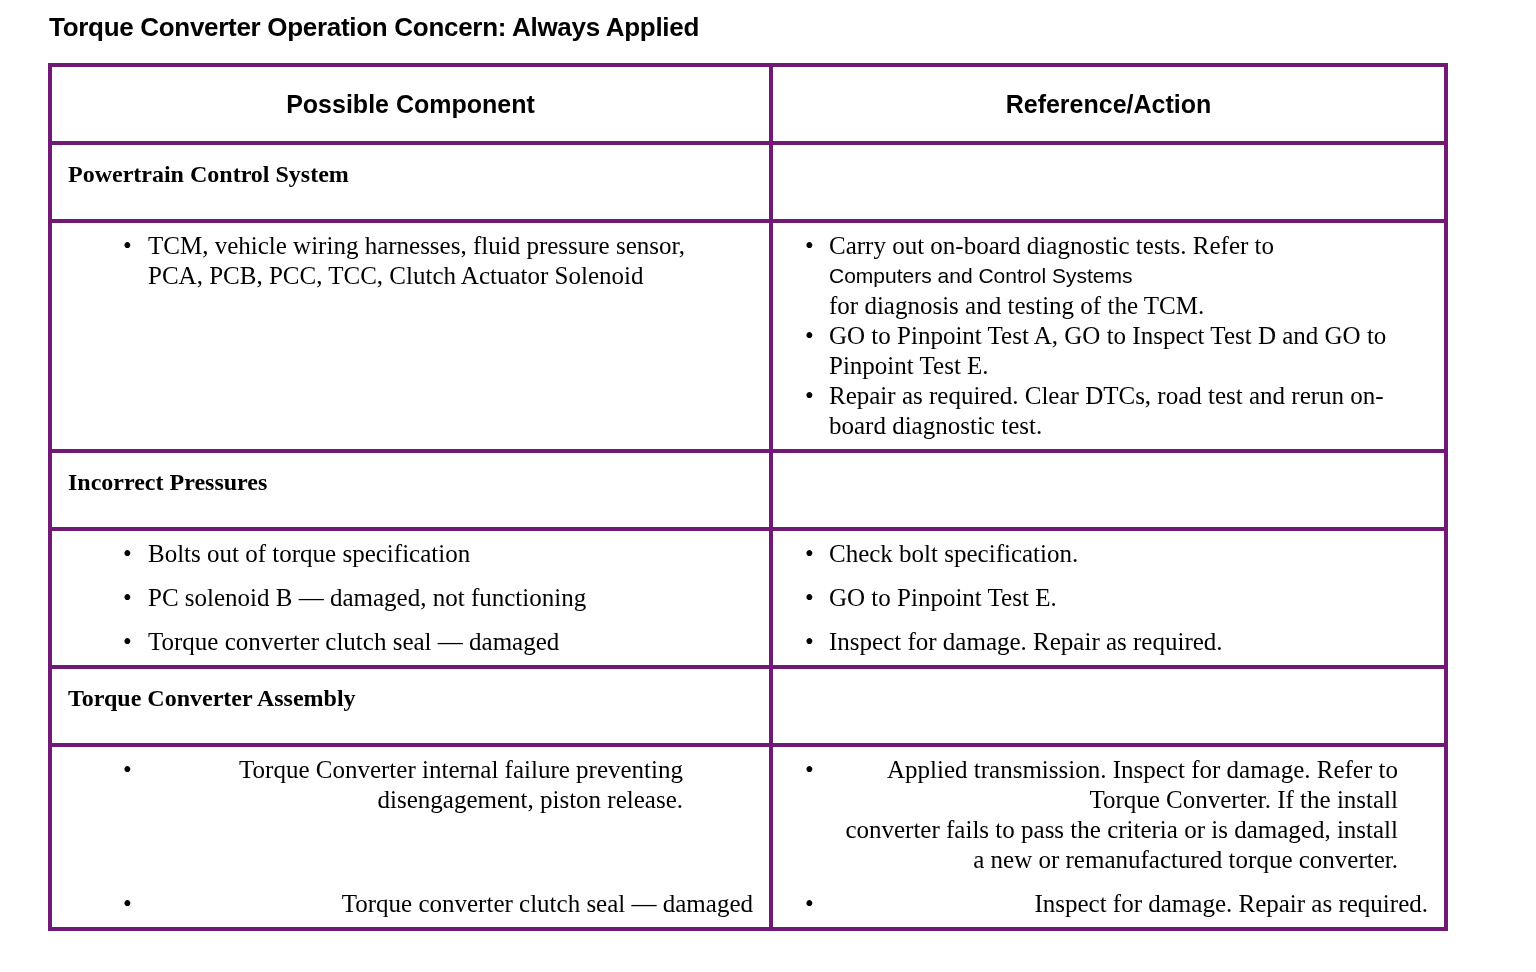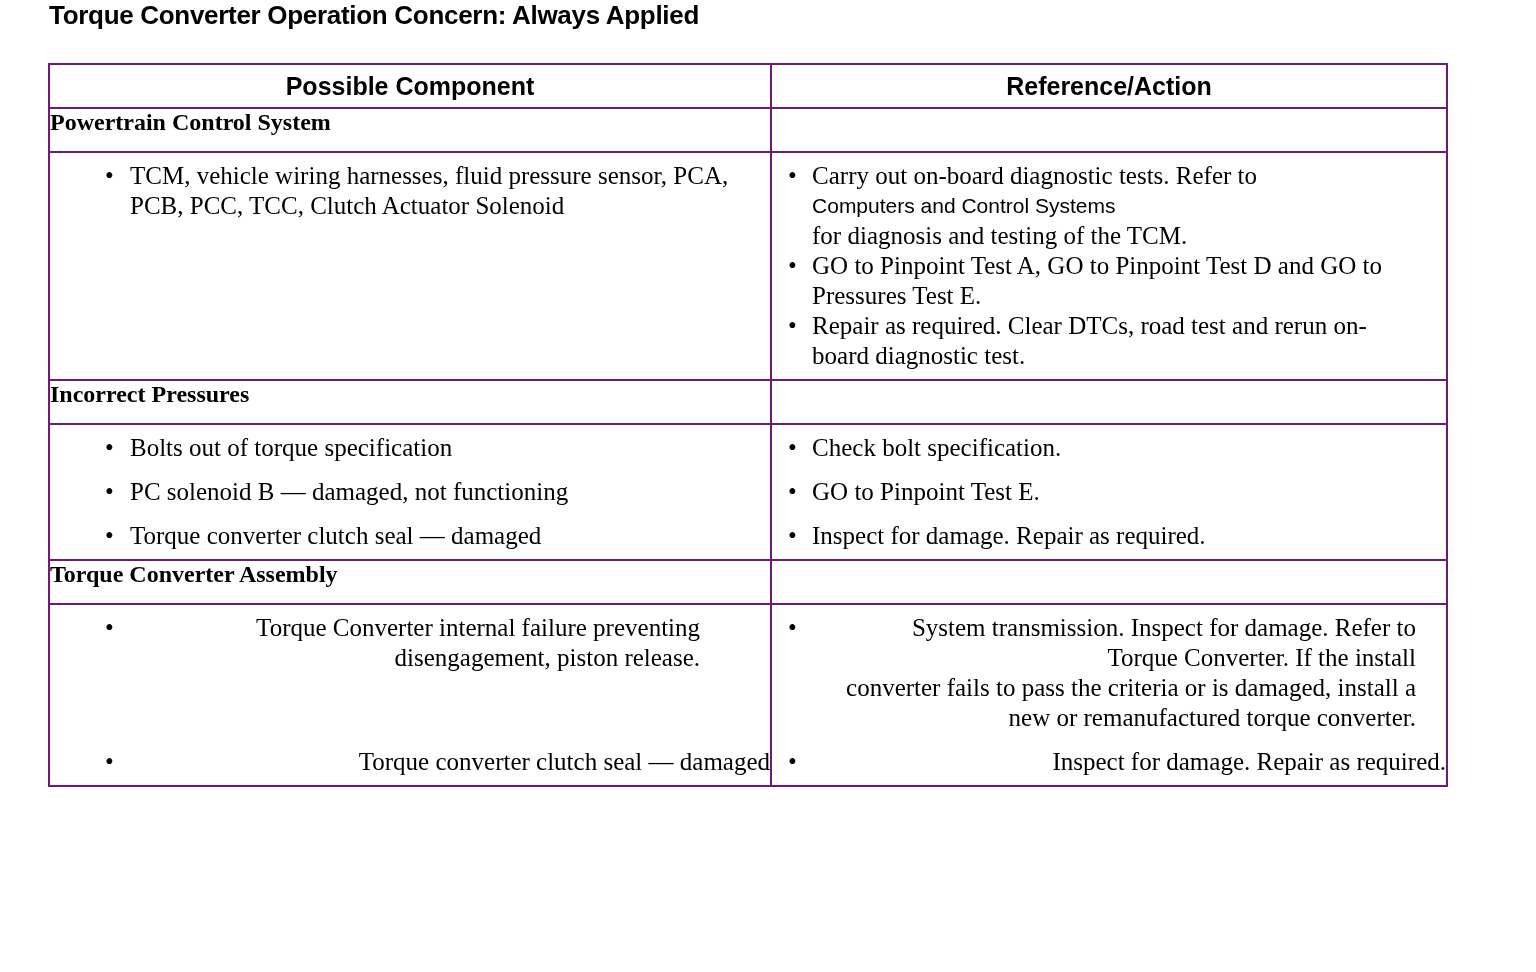--- a/index.html
+++ b/index.html
@@ -1,27 +1,27 @@
 <!DOCTYPE html>
 <html><head>
 <meta charset="utf-8">
 <style>
   html, body { margin: 0; padding: 0; background: #ffffff; }
   body { width: 1536px; height: 972px; position: relative; overflow: hidden; color: #000; }
   .title {
-    position: absolute; left: 49px; top: 0;
+    position: absolute; left: 49px; top: 12px;
     font-family: "Liberation Sans", sans-serif; font-weight: bold; font-size: 26px;
     letter-spacing: -0.3px;
   }
   table.diag {
     position: absolute; left: 48px; top: 63px; width: 1400px;
     border-collapse: collapse; table-layout: fixed;
   }
   table.diag td, table.diag th {
-    border: 2px solid #701a75; vertical-align: top; padding: 0;
+    border: 4px solid #701a75; vertical-align: top; padding: 16px;
   }
   table.diag th {
     font-family: "Liberation Sans", sans-serif; font-weight: bold; font-size: 25px;
     height: 42px; text-align: center; vertical-align: middle;
   }
   .col1 { width: 721px; }
   .col2 { width: 675px; }
   .section td {
     height: 42px; vertical-align: middle;
     font-family: "Liberation Serif", serif; font-weight: bold; font-size: 24px;
@@ -64,21 +64,21 @@
             <li style="padding-right:20px;">TCM, vehicle wiring harnesses, fluid pressure sensor, PCA, PCB, PCC, TCC, Clutch Actuator Solenoid</li>
           </ul>
     </td>
     <td class="serif cell-pad">
       <ul class="br">
         <li>
           <span>Carry out on-board diagnostic tests. Refer to</span>
           <span class="sans-ref">Computers and Control Systems</span>
           <span>for diagnosis and testing of the TCM.</span>
         </li>
-        <li style="padding-right:30px;">GO to Pinpoint Test A, GO to Pinpoint Test D and GO to Pressures Test E.</li>
+        <li style="padding-right:30px;">GO to Pinpoint Test A, GO to Inspect Test D and GO to Pinpoint Test E.</li>
         <li style="padding-right:30px;">Repair as required. Clear DTCs, road test and rerun on-board diagnostic test.</li>
       </ul>
     </td>
   </tr>
 
   <tr class="section">
     <td>Incorrect Pressures</td>
     <td></td>
   </tr>
 
@@ -106,21 +106,21 @@
   <tr style="height:178px;text-align:right;">
     <td class="serif cell-pad">
       <ul class="bl">
         <li style="height:120px; padding-right:70px;">Torque Converter internal failure preventing disengagement, piston release.</li>
         <li style="margin-top:14px;">Torque converter clutch seal — damaged</li>
       </ul>
     </td>
     <td class="serif cell-pad">
       <ul class="br">
         <li style="padding-right:30px;">
-          <span>System transmission. Inspect for damage. Refer to</span><br>
+          <span>Applied transmission. Inspect for damage. Refer to</span><br>
           <span>Torque Converter. If the install</span><br>
           <span>converter fails to pass the criteria or is damaged, install a new or remanufactured torque converter.</span>
         </li>
         <li style="margin-top:14px;">Inspect for damage. Repair as required.</li>
       </ul>
     </td>
   </tr>
 </tbody>
   </table>
 

